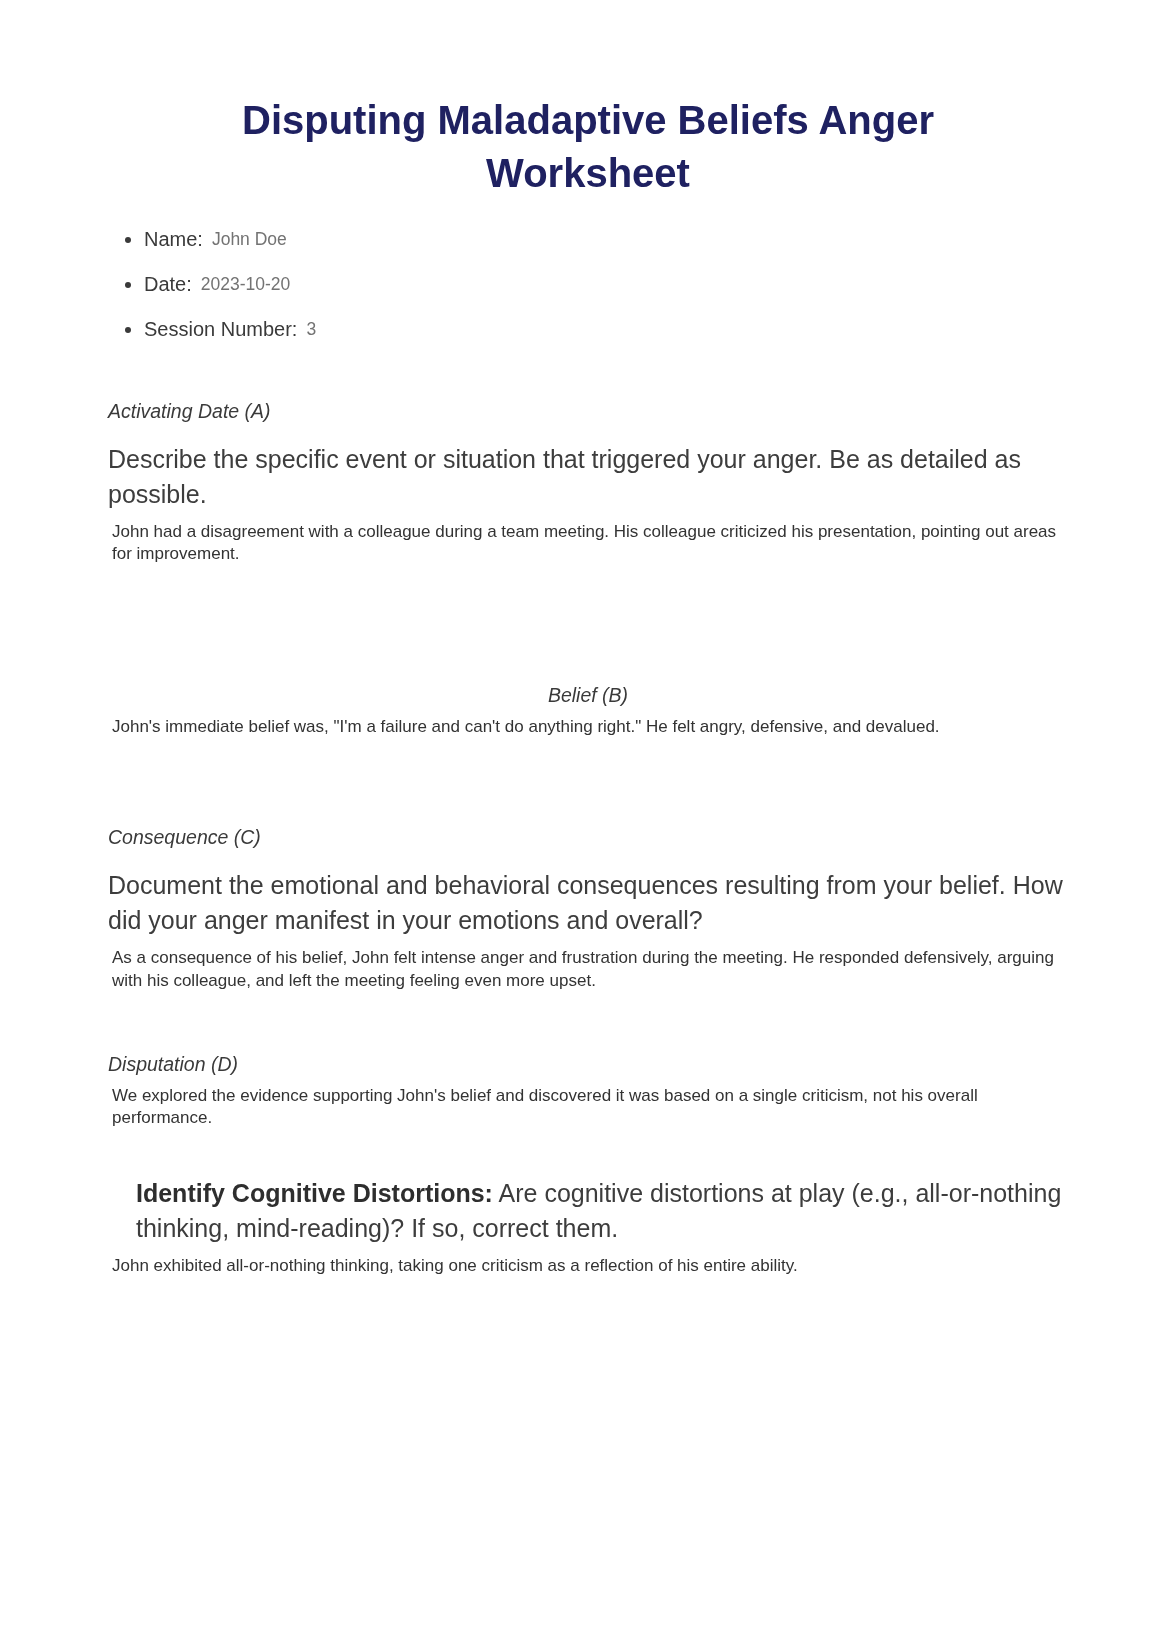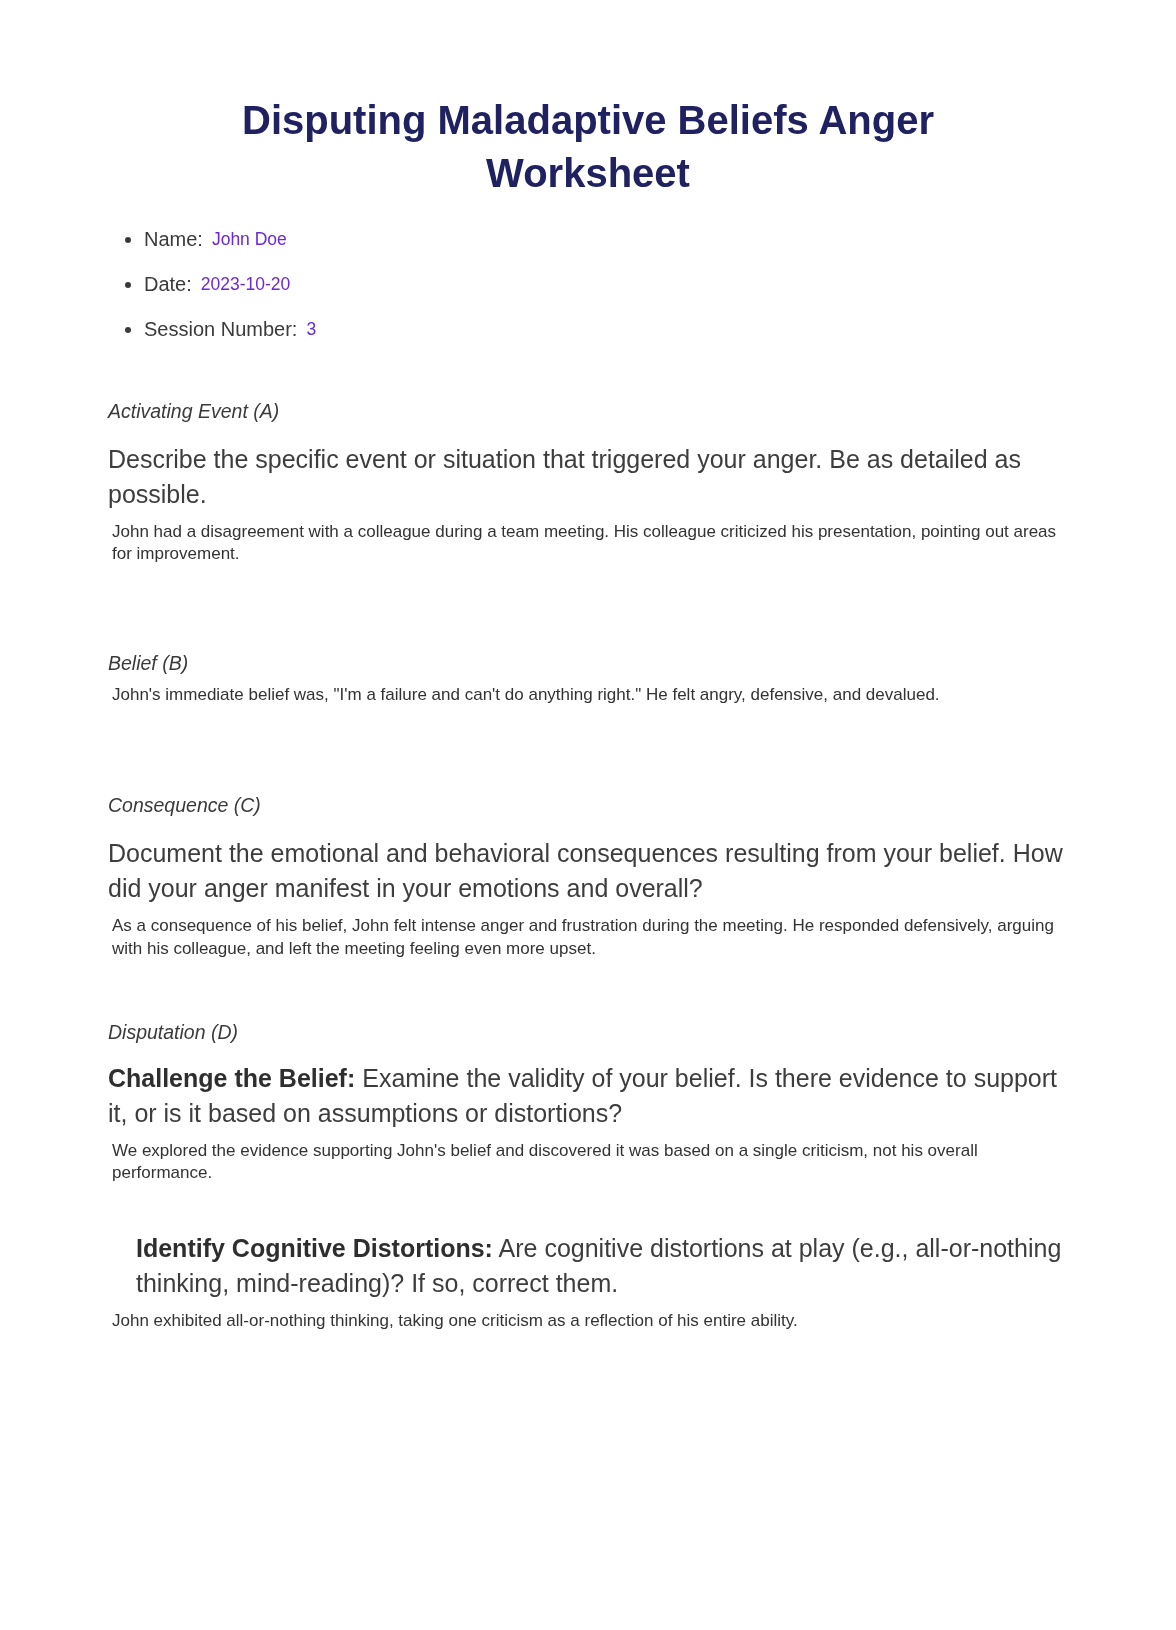--- a/index.html
+++ b/index.html
@@ -28,41 +28,41 @@
   }
   .section-heading {
     font-style: italic;
     font-size: 19.5px;
     font-weight: normal;
     color: #3a3a3a;
     margin: 0;
   }
   .mt-patient   { margin-top: 58px; }
   .mt-activating{ margin-top: 58px; }
-  .mt-belief    { margin-top: 86px; }
+  .mt-belief    { margin-top: 118px; text-align: center; }
   .mt-consequence { margin-top: 88px; }
   .mt-disputation { margin-top: 60px; }
 
   ul.patient-list {
     margin: 26px 0 0 0;
     padding-left: 36px;
     list-style: disc;
   }
   ul.patient-list li {
     font-size: 20px;
     line-height: 1.3;
     margin-bottom: 19px;
     color: #3a3a3a;
   }
   .field-value {
     font-size: 17.5px;
     margin-left: 9px;
     position: relative;
     top: -1px;
-    color: #6d28d9;
+    color: #737373;
   }
   .prompt {
     font-size: 25px;
     line-height: 1.4;
     color: #3d3d3d;
     margin: 19px 0 0 0;
     max-width: 965px;
   }
   .answer {
     font-size: 17px;
@@ -90,37 +90,33 @@
       <span>Name:</span><span class="field-value">John Doe</span>
     </li>
     <li>
       <span>Date:</span><span class="field-value">2023-10-20</span>
     </li>
     <li>
       <span>Session Number:</span><span class="field-value">3</span>
     </li>
   </ul>
 
-  <h2 class="section-heading mt-activating">Activating Event (A)</h2>
+  <h2 class="section-heading mt-activating">Activating Date (A)</h2>
   <p class="prompt">Describe the specific event or situation that triggered your anger. Be as detailed as possible.</p>
   <p class="answer">John had a disagreement with a colleague during a team meeting. His colleague criticized his presentation, pointing out areas for improvement.</p>
 
   <h2 class="section-heading mt-belief">Belief (B)</h2>
   <p class="answer">John's immediate belief was, "I'm a failure and can't do anything right." He felt angry, defensive, and devalued.</p>
 
   <h2 class="section-heading mt-consequence">Consequence (C)</h2>
   <p class="prompt">Document the emotional and behavioral consequences resulting from your belief. How did your anger manifest in your emotions and overall?</p>
   <p class="answer">As a consequence of his belief, John felt intense anger and frustration during the meeting. He responded defensively, arguing with his colleague, and left the meeting feeling even more upset.</p>
 
   <h2 class="section-heading mt-disputation">Disputation (D)</h2>
 
-  <p class="prompt mt-challenge">
-    <span class="bold-label">Challenge the Belief:</span>
-    <span>Examine the validity of your belief. Is there evidence to support it, or is it based on assumptions or distortions?</span>
-  </p>
   <p class="answer">We explored the evidence supporting John's belief and discovered it was based on a single criticism, not his overall performance.</p>
 
   <p class="prompt mt-identify">
     <span class="bold-label">Identify Cognitive Distortions:</span>
     <span>Are cognitive distortions at play (e.g., all-or-nothing thinking, mind-reading)? If so, correct them.</span>
   </p>
   <p class="answer">John exhibited all-or-nothing thinking, taking one criticism as a reflection of his entire ability.</p>
 
 </div>
 

